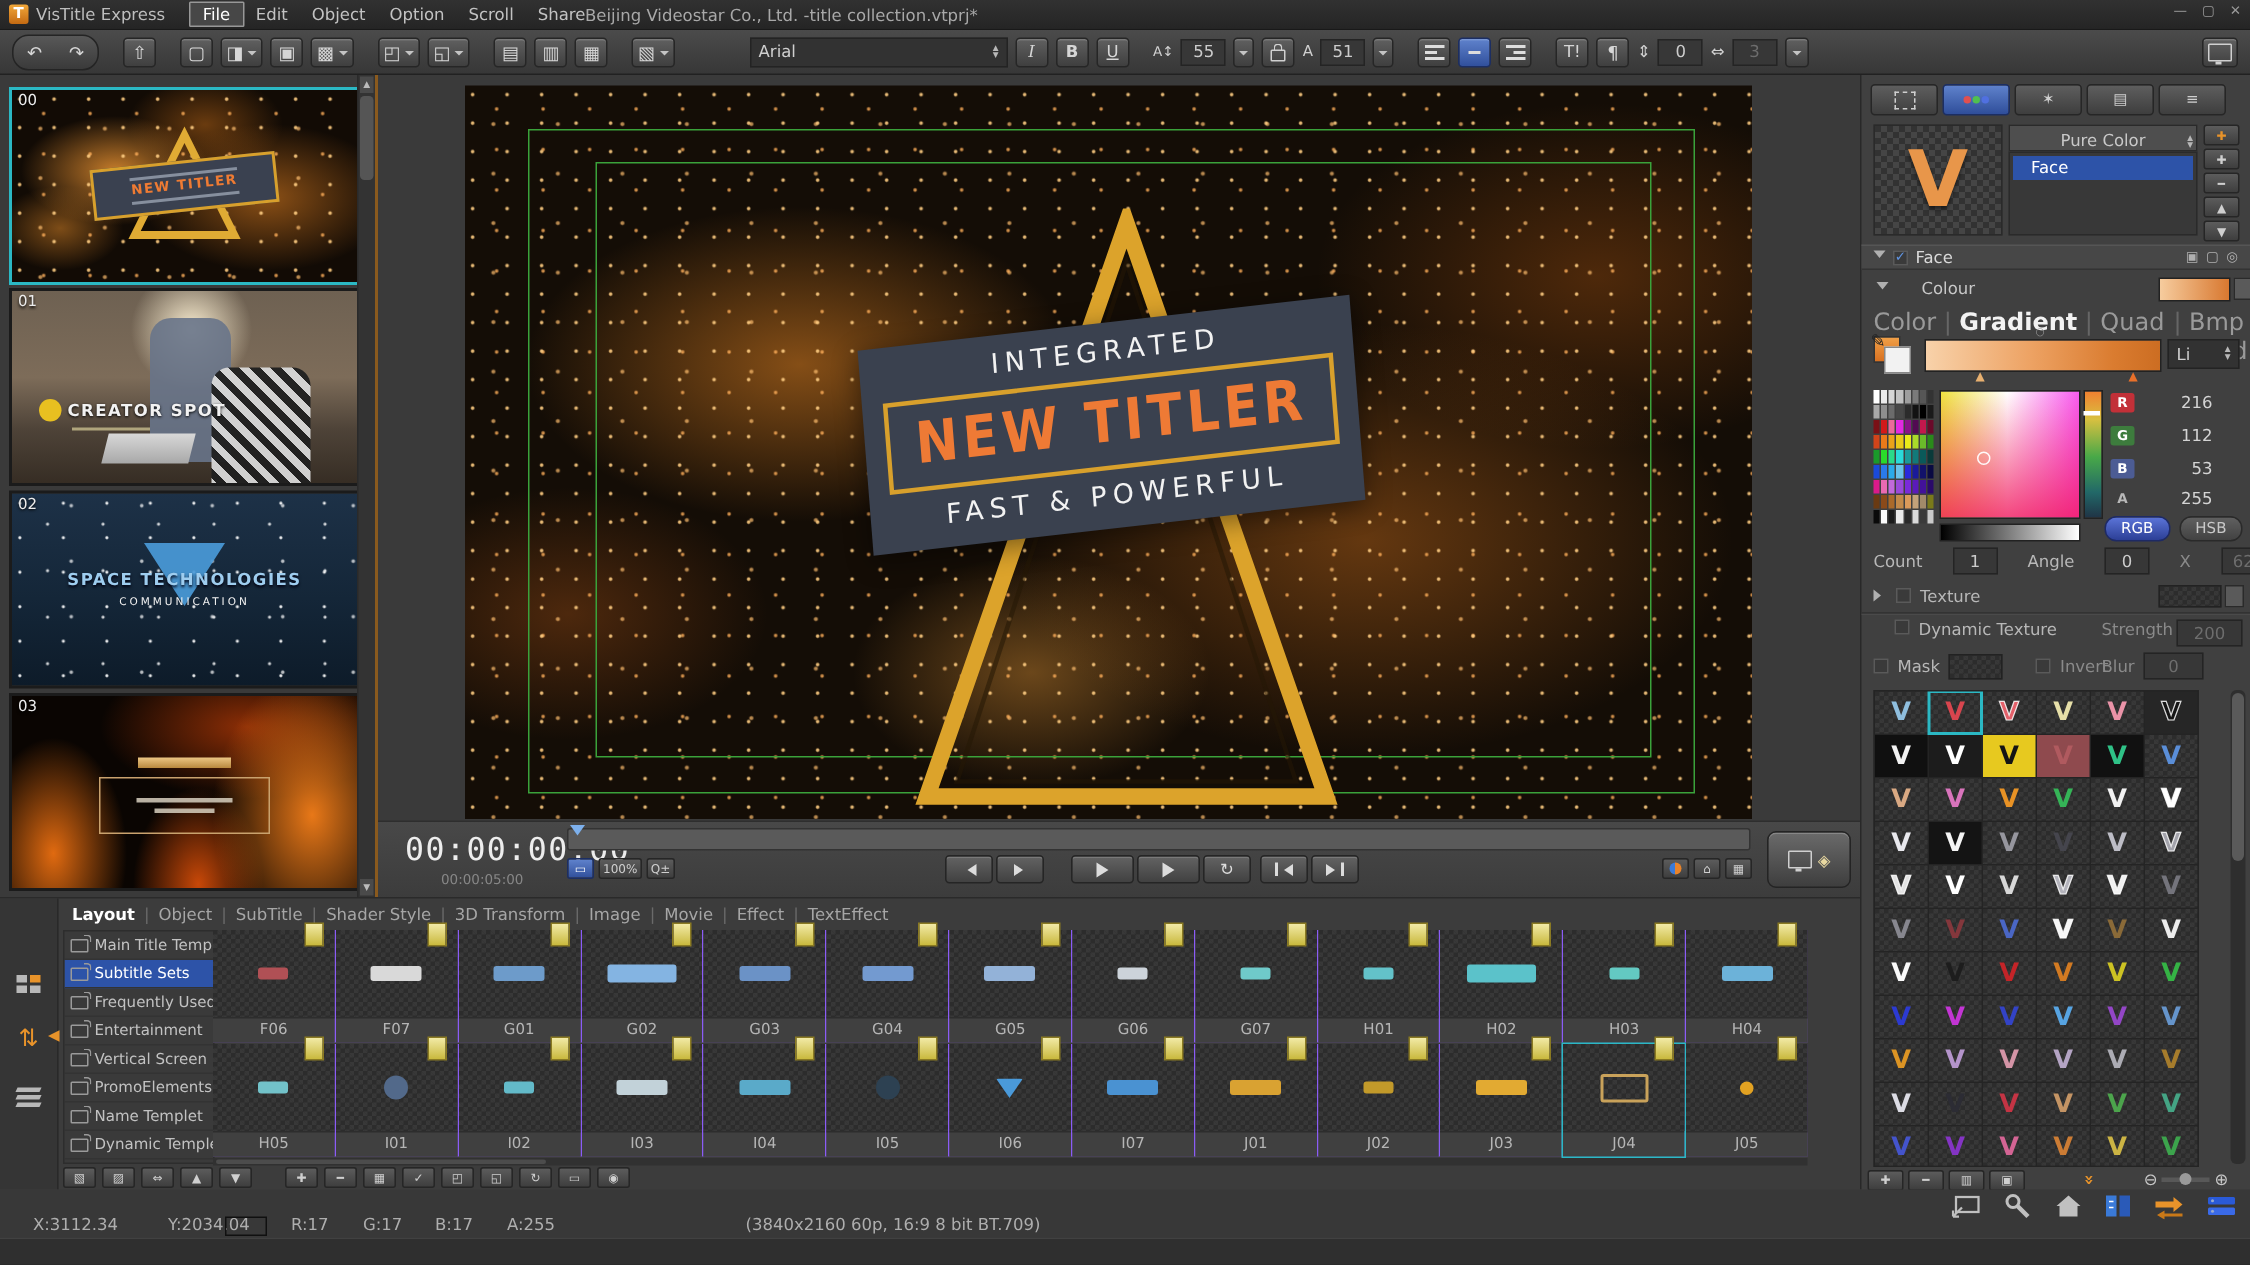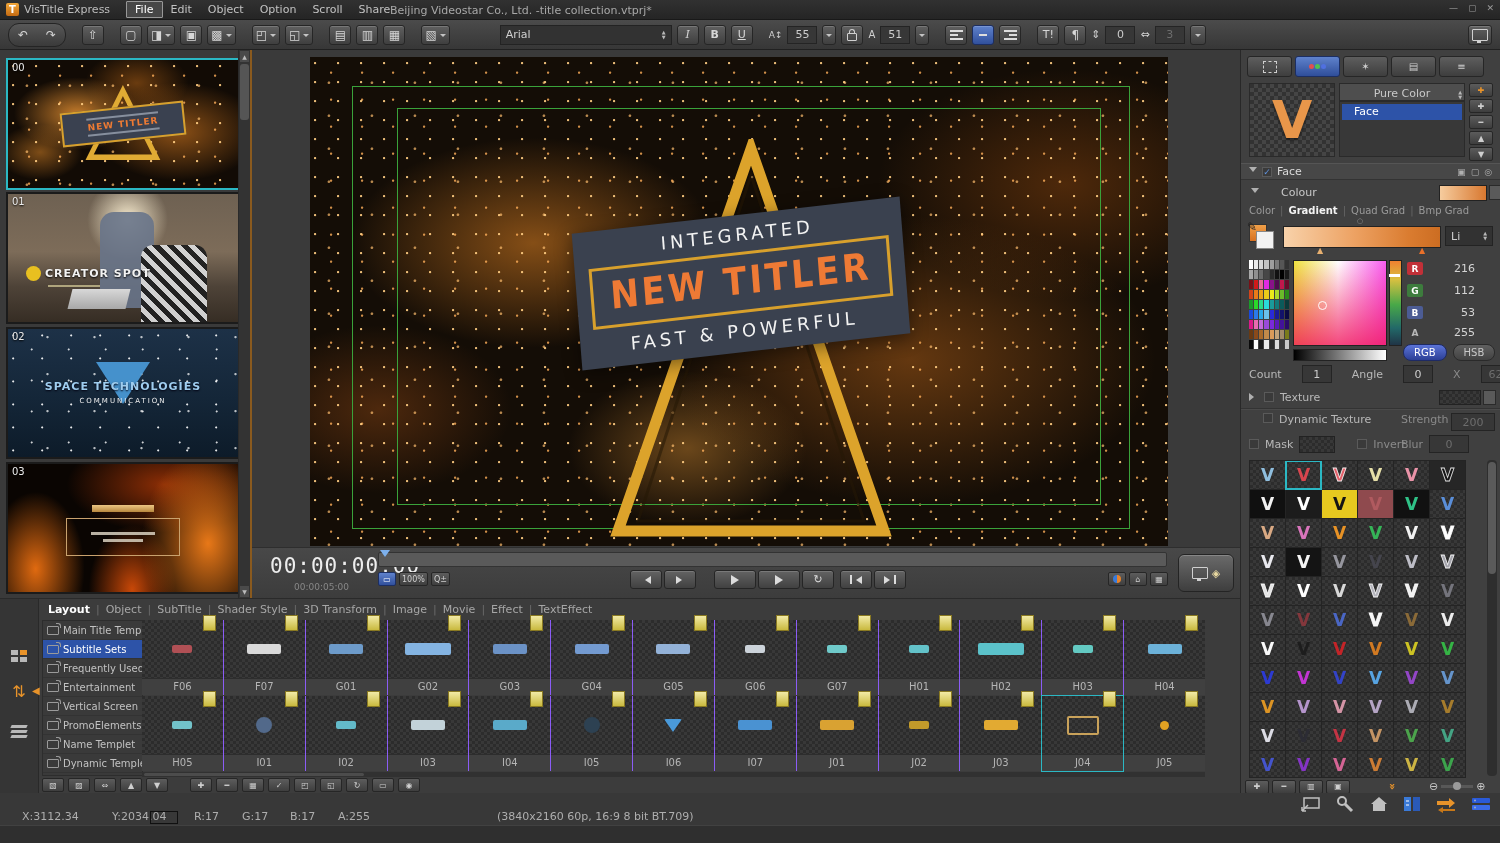--- a/index.html
+++ b/index.html
@@ -546,21 +546,21 @@
       </span>
     </div>
 
     <div class="abs" style="left:0;top:133px;width:100%;height:18px;display:flex;align-items:center;gap:6px;padding:0 10px;box-sizing:border-box">
       <span class="tri-dn"></span>
       <span style="margin-left:16px;color:#c8c8c8">Colour</span>
       <span class="abs" style="left:198px;top:2px;width:46px;height:14px;background:linear-gradient(90deg,#f6cc9e,#d87830);border:1px solid #222"></span>
       <span class="abs" style="left:248px;top:2px;width:11px;height:13px;background:#5a5a5a;border:1px solid #2a2a2a"></span>
     </div>
 
-    <div class="abs" style="left:8px;top:155px;display:flex;gap:5px;font-size:10px" id="grad-tabs">
+    <div class="abs" style="left:8px;top:155px;display:flex;gap:5px;font-size:16px" id="grad-tabs">
         <span style="color: rgb(154, 154, 154);">Color</span>
         <span style="color: rgb(102, 102, 102);">|</span>
         <span style="color: rgb(242, 242, 242); font-weight: bold;">Gradient</span>
         <span style="color: rgb(102, 102, 102);">|</span>
         <span style="color: rgb(154, 154, 154);">Quad Grad</span>
         <span style="color: rgb(102, 102, 102);">|</span>
         <span style="color: rgb(154, 154, 154);">Bmp Grad</span>
       </div>
 
     <div class="abs" style="left:8px;top:174px;width:26px;height:24px">

